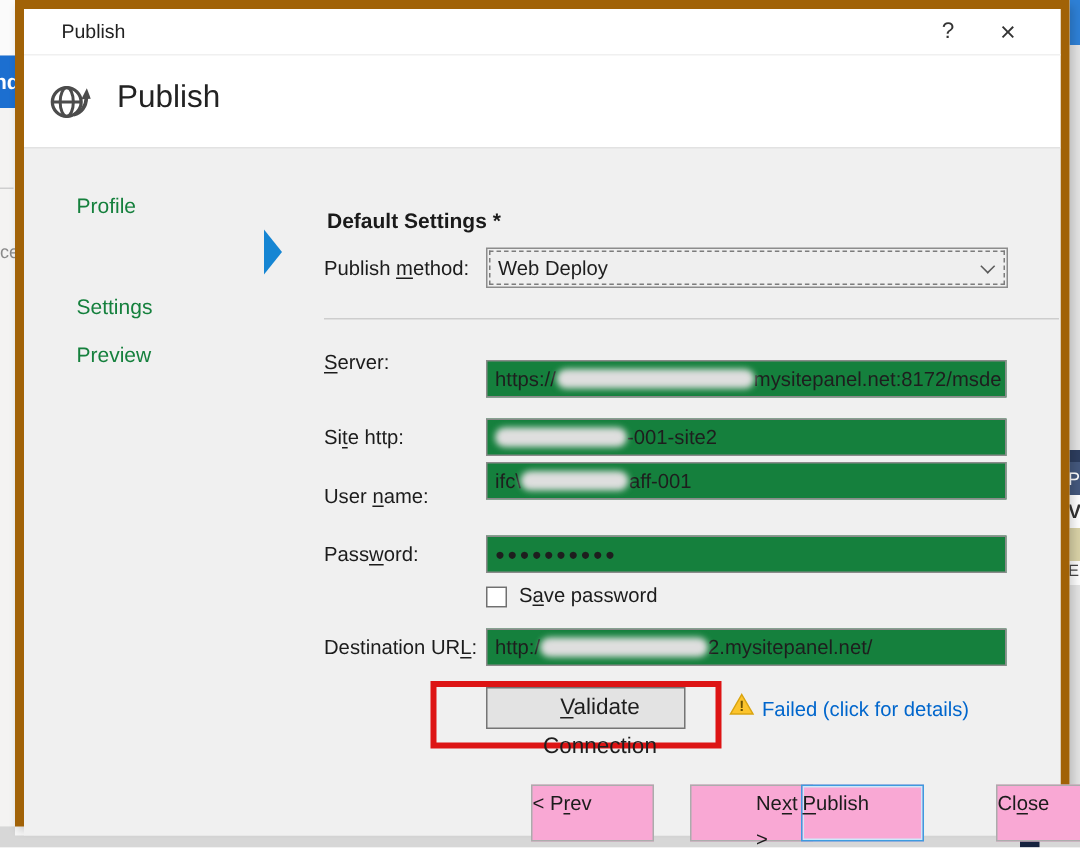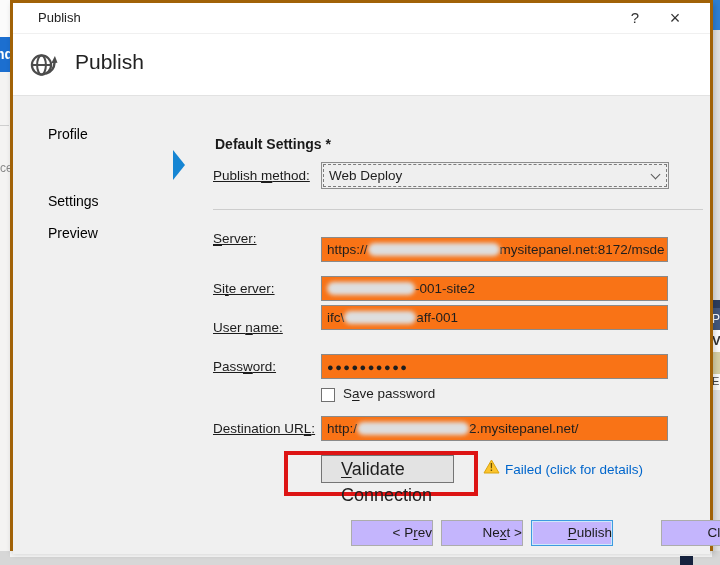--- a/index.html
+++ b/index.html
@@ -19,60 +19,60 @@
   .bg-right-navy { position:absolute; right:0; top:300px; width:8px; height:8px; background:#2d3e5f; }
   .bg-right-slate { position:absolute; right:0; top:308px; width:8px; height:22px; background:#44587d; color:#fff; font-size:12px; line-height:22px; overflow:hidden; }
   .bg-right-v { position:absolute; right:0; top:330px; width:8px; height:22px; background:#fff; color:#333; font-weight:bold; font-size:13px; line-height:22px; overflow:hidden; }
   .bg-right-tan { position:absolute; right:0; top:352px; width:8px; height:22px; background:#d8d1a6; }
   .bg-right-e { position:absolute; right:0; top:374px; width:8px; height:16px; background:#fdfdfd; color:#444; font-size:11px; line-height:15px; overflow:hidden; }
   .bg-bottom { position:absolute; left:0; top:551px; width:720px; height:14px; background:#d7d7d7; }
   .bg-bottom-white { position:absolute; left:10px; top:551px; width:702px; height:6px; background:#f7f7f7; }
   .bg-bottom-navy { position:absolute; left:680px; top:556px; width:13px; height:9px; background:#16233f; }
 
   
-  .dialog { position:absolute; left:10px; top:0; width:703px; height:551px; background:#f0f0f0; border:3px solid #a16207; box-shadow:2px 3px 6px rgba(0,0,0,.18); }
+  .dialog { position:absolute; left:10px; top:0; width:703px; height:551px; background:#f0f0f0; border:6px solid #a16207; box-shadow:2px 3px 6px rgba(0,0,0,.18); }
   .titlebar { position:absolute; left:0; top:0; width:100%; height:30px; background:#fff; }
   .titlebar-title { position:absolute; left:25px; top:7px; font-size:13px; color:#222; }
   .tb-btn { position:absolute; top:0; width:34px; height:30px; text-align:center; line-height:30px; color:#333; cursor:default; }
   .tb-help { right:58px; font-size:15px; }
   .tb-close { right:18px; font-size:18px; }
 
   .header { position:absolute; left:0; top:30px; width:100%; height:62px; background:#fff; border-top:1px solid #f0f0f0; }
   .globe { position:absolute; left:15px; top:15px; }
   .header-title { position:absolute; left:62px; top:16px; font-size:21px; color:#222; }
 
   .body { position:absolute; left:0; top:92px; width:100%; height:459px; background:#f0f0f0; border-top:1px solid #e2e2e2; }
 
   
-  .side-item { position:absolute; left:35px; font-size:14px; color:#000000; cursor:default; }
+  .side-item { position:absolute; left:35px; font-size:14px; color:#15803d; cursor:default; }
   .side-selected { position:absolute; left:27px; top:54px; width:133px; height:31px; background:#1585d3; color:#fff; font-size:14px; line-height:31px; padding-left:8px; }
   .side-arrow { position:absolute; left:160px; top:54px; width:0; height:0; border-top:15.5px solid transparent; border-bottom:15.5px solid transparent; border-left:12px solid #1585d3; }
 
   
   .heading { position:absolute; left:202px; top:40px; font-size:14px; font-weight:bold; color:#1a1a1a; }
-  .flabel { position:absolute; left:200px; font-size:13.5px; color:#1c1c1c; white-space:nowrap;text-decoration:underline; }
+  .flabel { position:absolute; left:200px; font-size:13.5px; color:#1c1c1c; white-space:nowrap; }
   .mn { text-decoration:underline; text-underline-offset:2px; }
   .combo { position:absolute; left:308px; top:66px; width:348px; height:27px; background:#efefef; border:1px solid #8c8c8c; outline:1px dashed #7c7c7c; outline-offset:-3px; font-size:13.5px; line-height:25px; padding-left:7px; cursor:default; }
   .combo-chev { position:absolute; right:9px; top:8px; width:7px; height:7px; border-right:1.6px solid #5a5a5a; border-bottom:1.6px solid #5a5a5a; transform:rotate(45deg); }
   .separator { position:absolute; left:200px; top:113px; width:490px; height:1px; background:#cdcdcd; }
 
-  .tinput { position:absolute; left:308px; width:347px; height:25px; background:#f97316; border:1px solid #8a8a8a; font-size:13.5px; line-height:23px; padding-left:5px; white-space:nowrap; overflow:hidden; cursor:text; }
+  .tinput { position:absolute; left:308px; width:347px; height:25px; background:#15803d; border:1px solid #8a8a8a; font-size:13.5px; line-height:23px; padding-left:5px; white-space:nowrap; overflow:hidden; cursor:text; }
   .redact { display:inline-block; height:13px; border-radius:7px; background:#dedede; filter:blur(2px); vertical-align:-2px; }
   .pw { font-size:11px; letter-spacing:1.5px; line-height:24px; font-weight:bold; }
 
   .checkbox { position:absolute; left:308px; top:292px; width:14px; height:14px; background:#fff; border:1px solid #707070; cursor:default; }
   .cb-label { position:absolute; left:330px; top:290px; font-size:13.5px; color:#1c1c1c; }
 
   .red-annotation { position:absolute; left:271px; top:355px; width:194px; height:45px; border:4px solid #dd1414; pointer-events:none; }
-  .validate-btn { position:absolute; left:308px; top:359px; width:133px; height:28px; background:#e3e3e3; border:1px solid #757575; font-size:18px; text-align:left; line-height:26px; cursor:default;padding-left:19px; }
+  .validate-btn { position:absolute; left:308px; top:359px; width:133px; height:28px; background:#e3e3e3; border:1px solid #757575; font-size:15px; text-align:center; line-height:26px; cursor:default;padding-left:19px; }
   .warn-icon { position:absolute; left:470px; top:363px; }
   .status-link { position:absolute; left:492px; top:366px; font-size:13.5px; color:#0066cc; cursor:pointer; }
 
-  .btn { position:absolute; top:424px; width:82px; height:26px; background:#c4b5fd; border:1px solid #acacac; font-size:13.5px; text-align:right; line-height:24px; color:#1c1c1c; cursor:default; }
-  .btn-prev { left:338px; } .btn-next { left:428px; }
+  .btn { position:absolute; top:424px; width:82px; height:38px; background:#f9a8d4; border:1px solid #acacac; font-size:13.5px; text-align:left; line-height:24px; color:#1c1c1c; cursor:default; }
+  .btn-prev { left:338px; } .btn-next { left:444px;padding-left:43px; }
   .btn-publish { left:518px; border:1px solid #3d9bdf; box-shadow:inset 0 0 0 1px #cfe8fa; }
   .btn-close { left:608px;margin-left:40px; }
 </style>
 </head>
 <body>
 
 <div class="screen">
 
   <div class="bg-left-top"></div>
   <div class="bg-left-blue"><span>nd</span></div>
@@ -131,21 +131,21 @@
       <div class="separator"></div>
 
       <div class="flabel" style="top:135px;">
         <span></span><span class="mn">S</span><span>erver:</span>
       </div>
       <div class="tinput" style="top:141px;">
         <span>https://</span><span class="redact" style="width:132px;"></span><span>mysitepanel.net:8172/msde</span>
       </div>
 
       <div class="flabel" style="top:185px;">
-        <span>Si</span><span class="mn">t</span><span>e erver:</span>
+        <span>Si</span><span class="mn">t</span><span>e http:</span>
       </div>
       <div class="tinput" style="top:180px;">
         <span></span><span class="redact" style="width:88px;"></span><span>-001-site2</span>
       </div>
 
       <div class="flabel" style="top:224px;">
         <span>User </span><span class="mn">n</span><span>ame:</span>
       </div>
       <div class="tinput" style="top:209px;">
         <span>ifc\</span><span class="redact" style="width:72px;"></span><span>aff-001</span>

